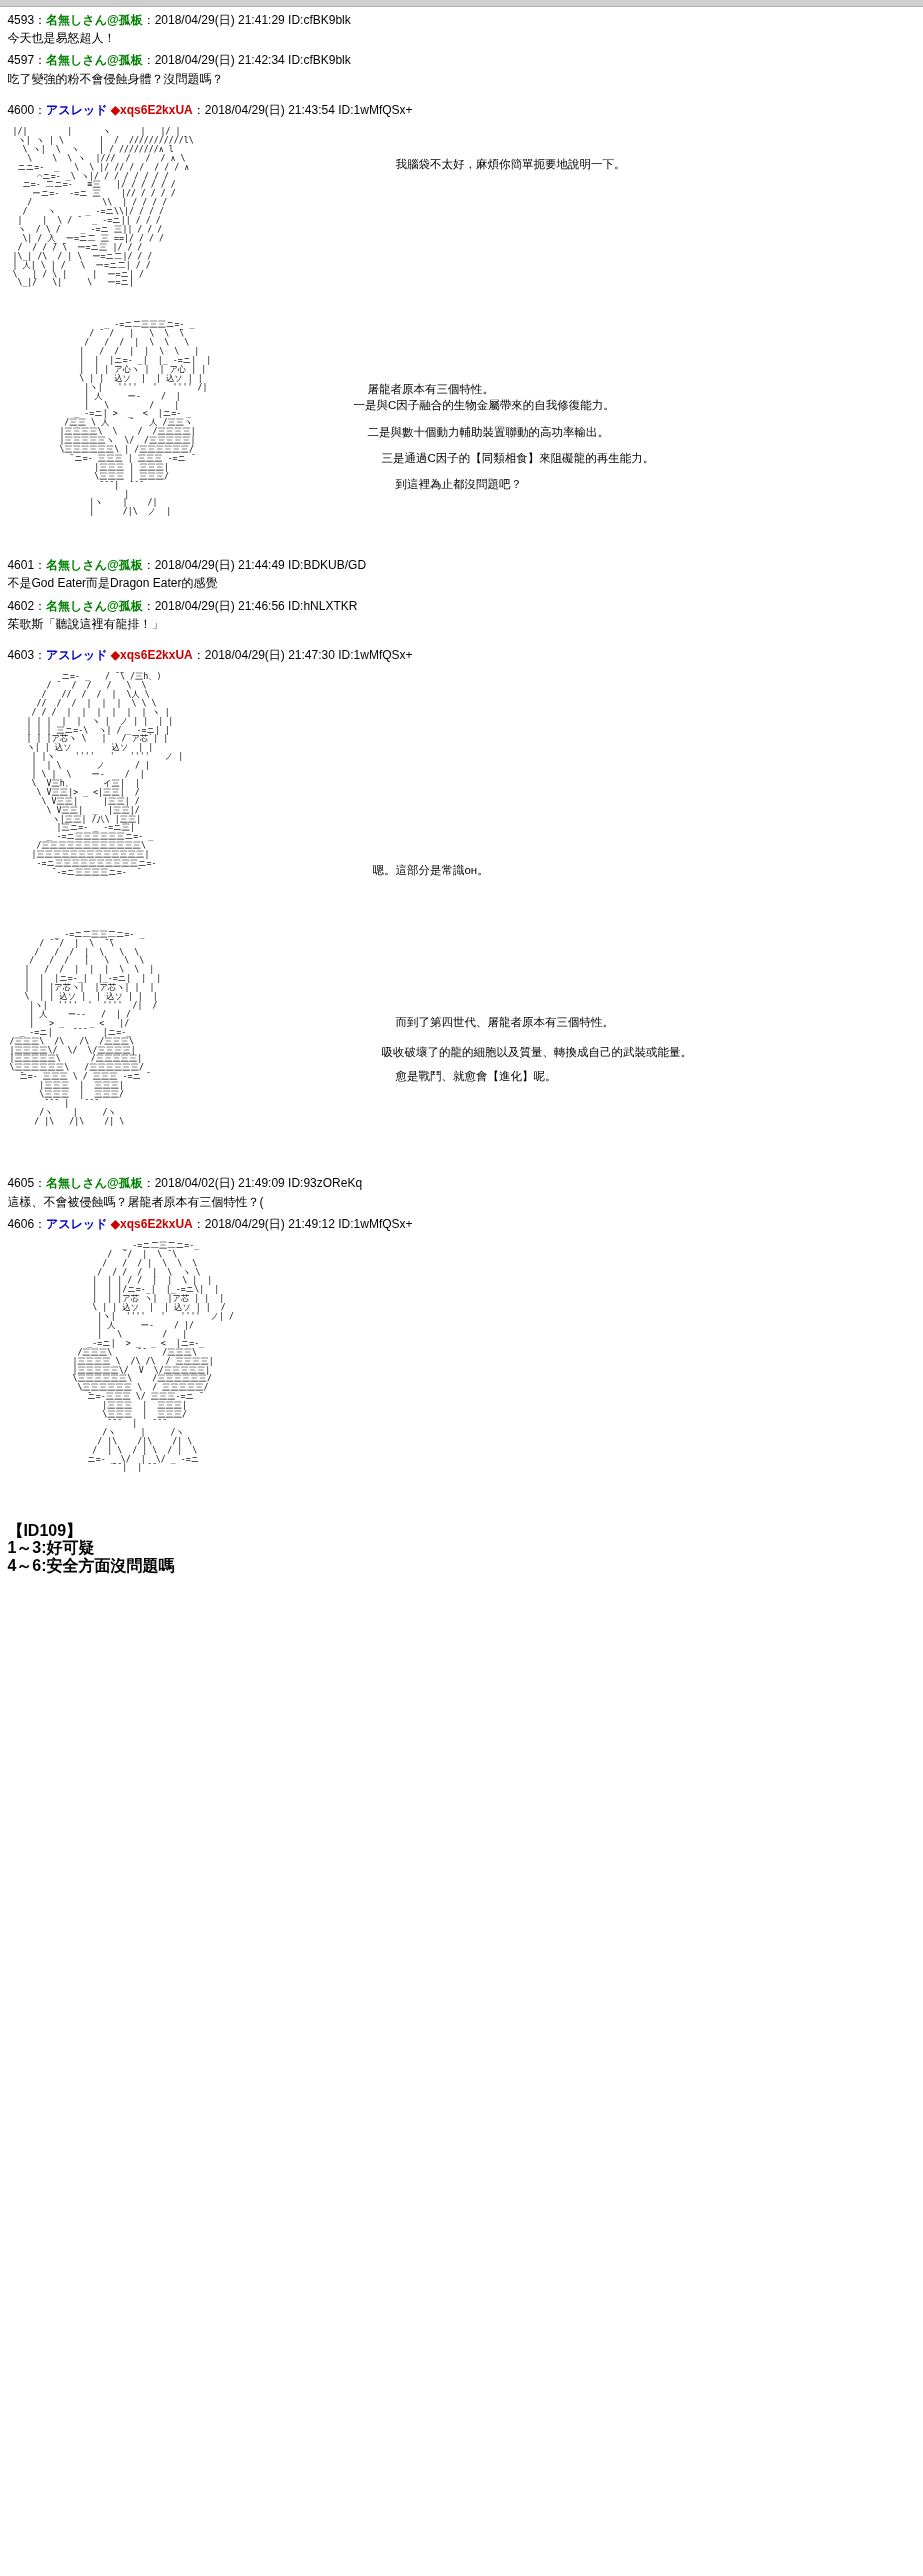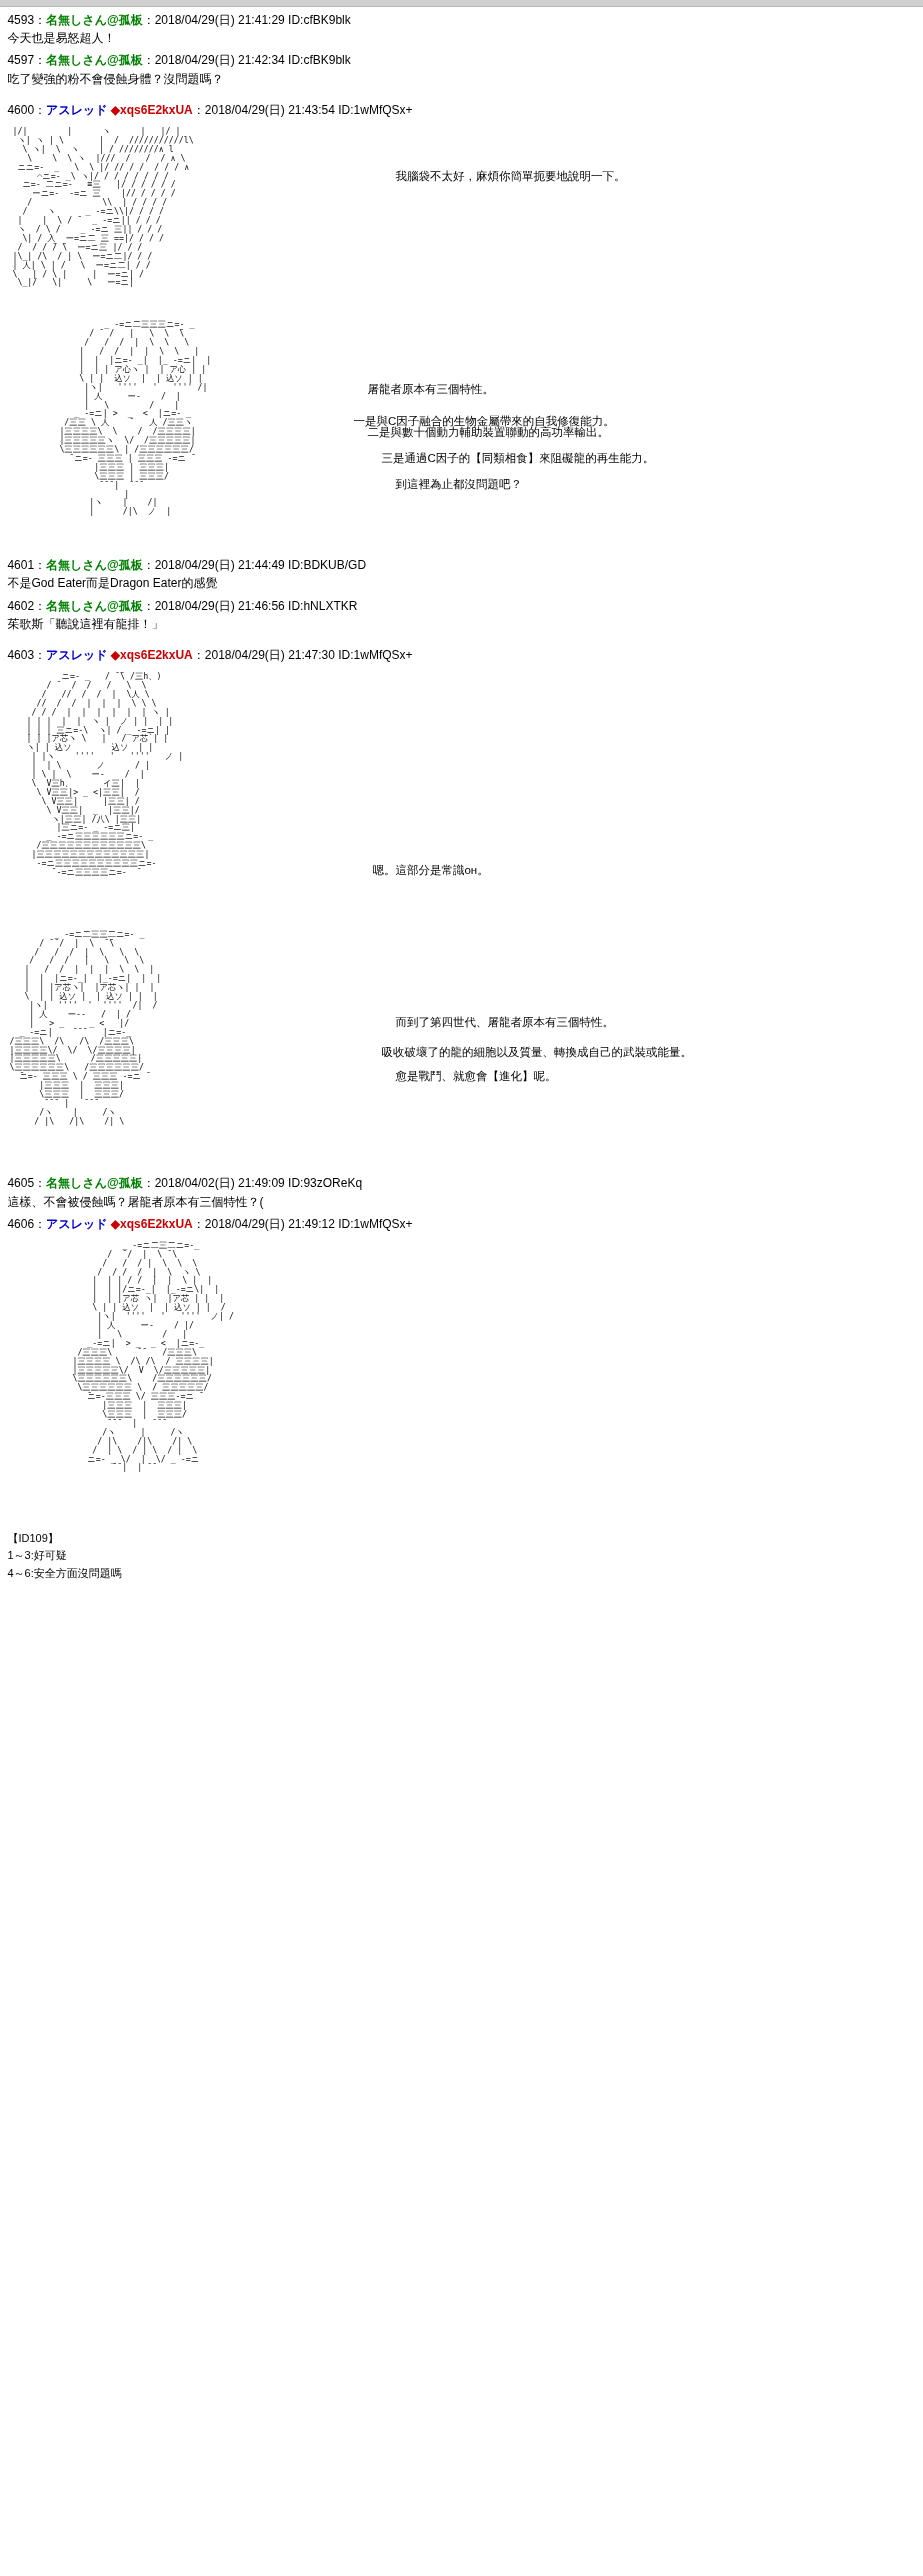--- a/index.html
+++ b/index.html
@@ -52,24 +52,24 @@
   }
   .aa-text{
     position:absolute;
     font-family:"Liberation Sans", sans-serif;
     font-size:11.5px;
     line-height:18.5px;
     color:#000;
     white-space:pre;
   }
   .footer-note{
-    font-size:11px;
+    font-size:16px;
     line-height:17.5px;
-    font-weight:normal;
-    margin-top:26px;
+    font-weight:bold;
+    margin-top:18px;
     padding:0 7.4px 3.7px 7.4px;
   }
   .footer-note .row{ white-space:nowrap; }
   .red{ color:#cc0000; }
   .spacer{ height:9.2px; }
 </style>
 </head>
 <body>
 
 <div class="page">
@@ -108,21 +108,21 @@
     /              \\  | / / / /
    /    ヽ      _ -=ニ\\|/ / / /
   |    |  \ / ̄   _ -=ニ|| / / /
   ヽ  / \ /    _ -=ニ 三|| / / /
    \| / 入  ー=ニ二 三 ==|/ / / /
   /  / / ̄/ ̄\  ー=ニ三 |/ / /
  |\_| /\  / | \  ー=ニ二|/ / /
  | 人| \ | /   \  ー=ニ二| / /
  \   | / \ |     |  ー=ニ| /
   \_|/   \|     \   ー=ニ|</pre>
-      <div class="aa-text" style="left:388px; top:40px;">我腦袋不太好，麻煩你簡單扼要地說明一下。</div>
+      <div class="aa-text" style="left:388px; top:28px;">我腦袋不太好，麻煩你簡單扼要地說明一下。</div>
     </div>
   </div>
 
   <div class="post">
     <div class="aa-block" style="height:222px">
       <pre class="aa" style="margin-left:37px">            _ -=ニ二三三三ニ=- _
          / ̄  /   |   \  \  ̄\
         /   /  /  |  \  \   \
        |   /  /  |  |  \  \   |
        |  |  |ニ=- _|  |_ -=ニ|  |
@@ -137,21 +137,21 @@
    |三三三三三ヽ  \/  /三三三三三|
    \三三三三三三\ | /三三三三三三/
      ̄ ニ=- 三三三 | 三三三 -=ニ ̄
           |三三三 | 三三三|
           \三三三 | 三三三/
            ̄ ̄ ̄ |  ̄ ̄ ̄
                 |
          |ヽ    |    /|
          |  ゝ  /|\  ノ  |</pre>
       <div class="aa-text" style="left:360px; top:60px;">屠龍者原本有三個特性。</div>
-      <div class="aa-text" style="left:346px; top:92px;">一是與C因子融合的生物金屬帶來的自我修復能力。</div>
+      <div class="aa-text" style="left:346px; top:76px;">一是與C因子融合的生物金屬帶來的自我修復能力。</div>
       <div class="aa-text" style="left:360px; top:103px;">二是與數十個動力輔助裝置聯動的高功率輸出。</div>
       <div class="aa-text" style="left:374px; top:129px;">三是通過C因子的【同類相食】來阻礙龍的再生能力。</div>
       <div class="aa-text" style="left:388px; top:155px;">到這裡為止都沒問題吧？</div>
     </div>
   </div>
 
   <div class="spacer"></div>
 
   <div class="post">
     <div class="post-header">

